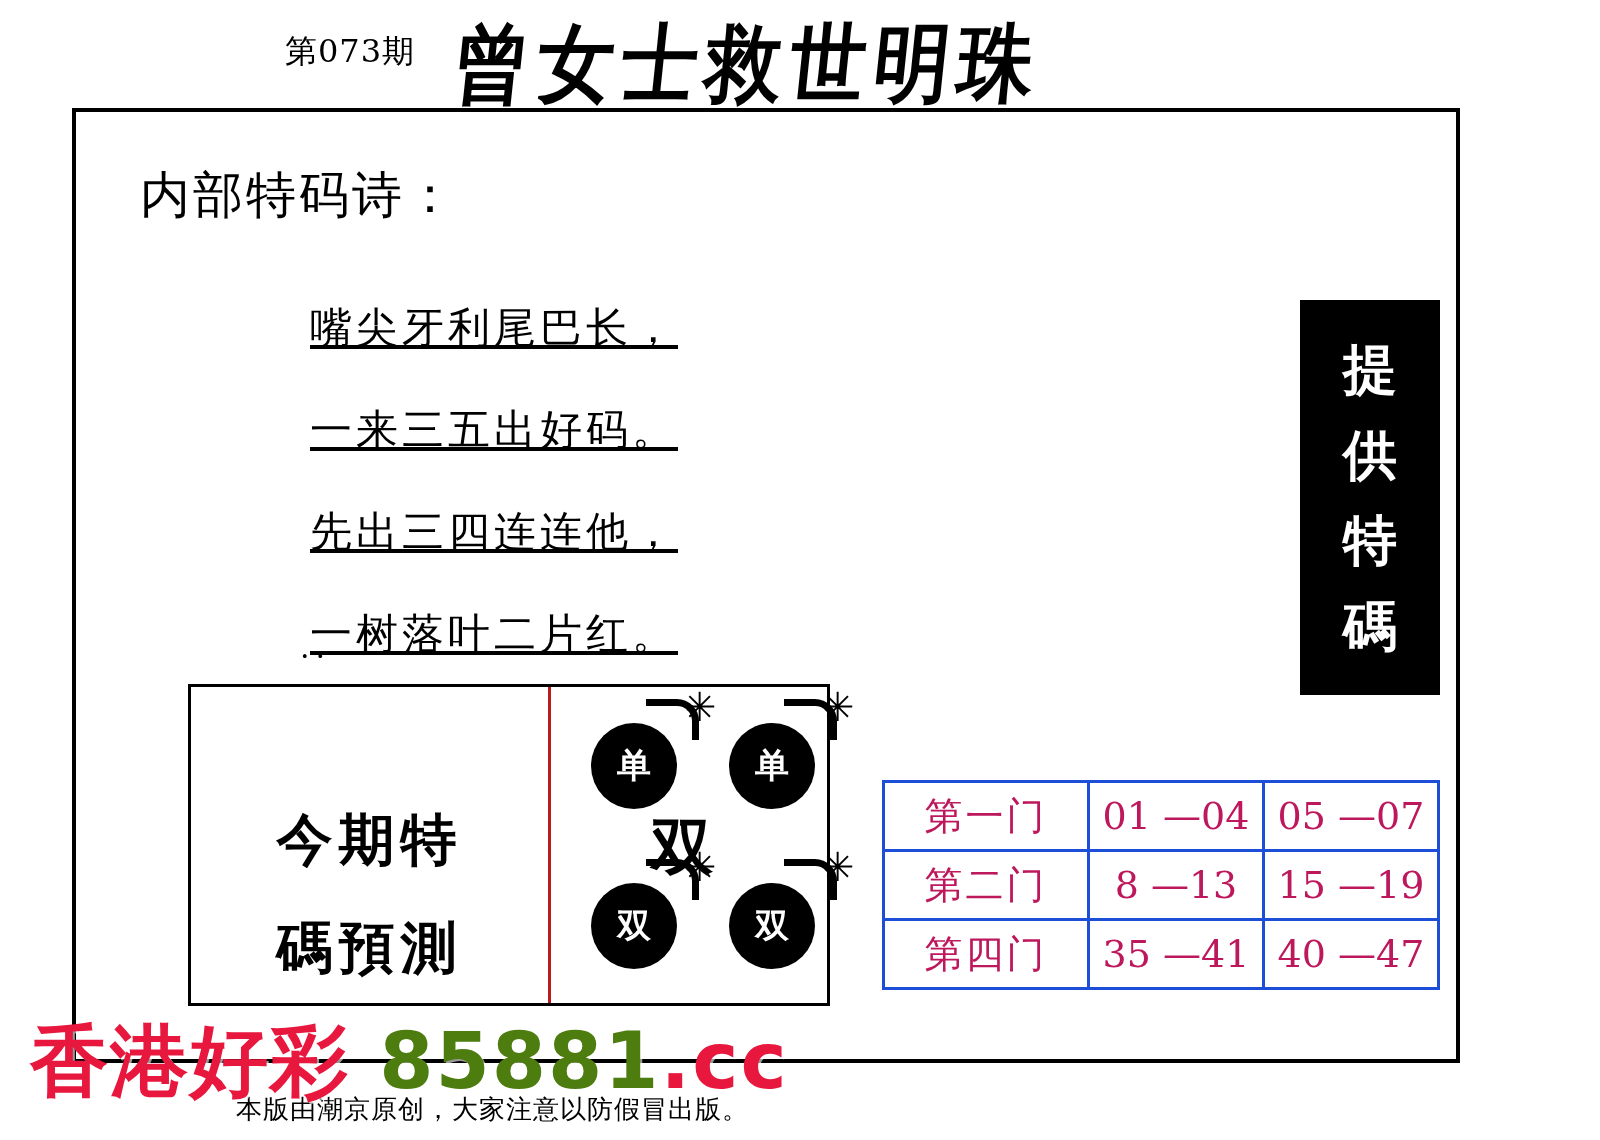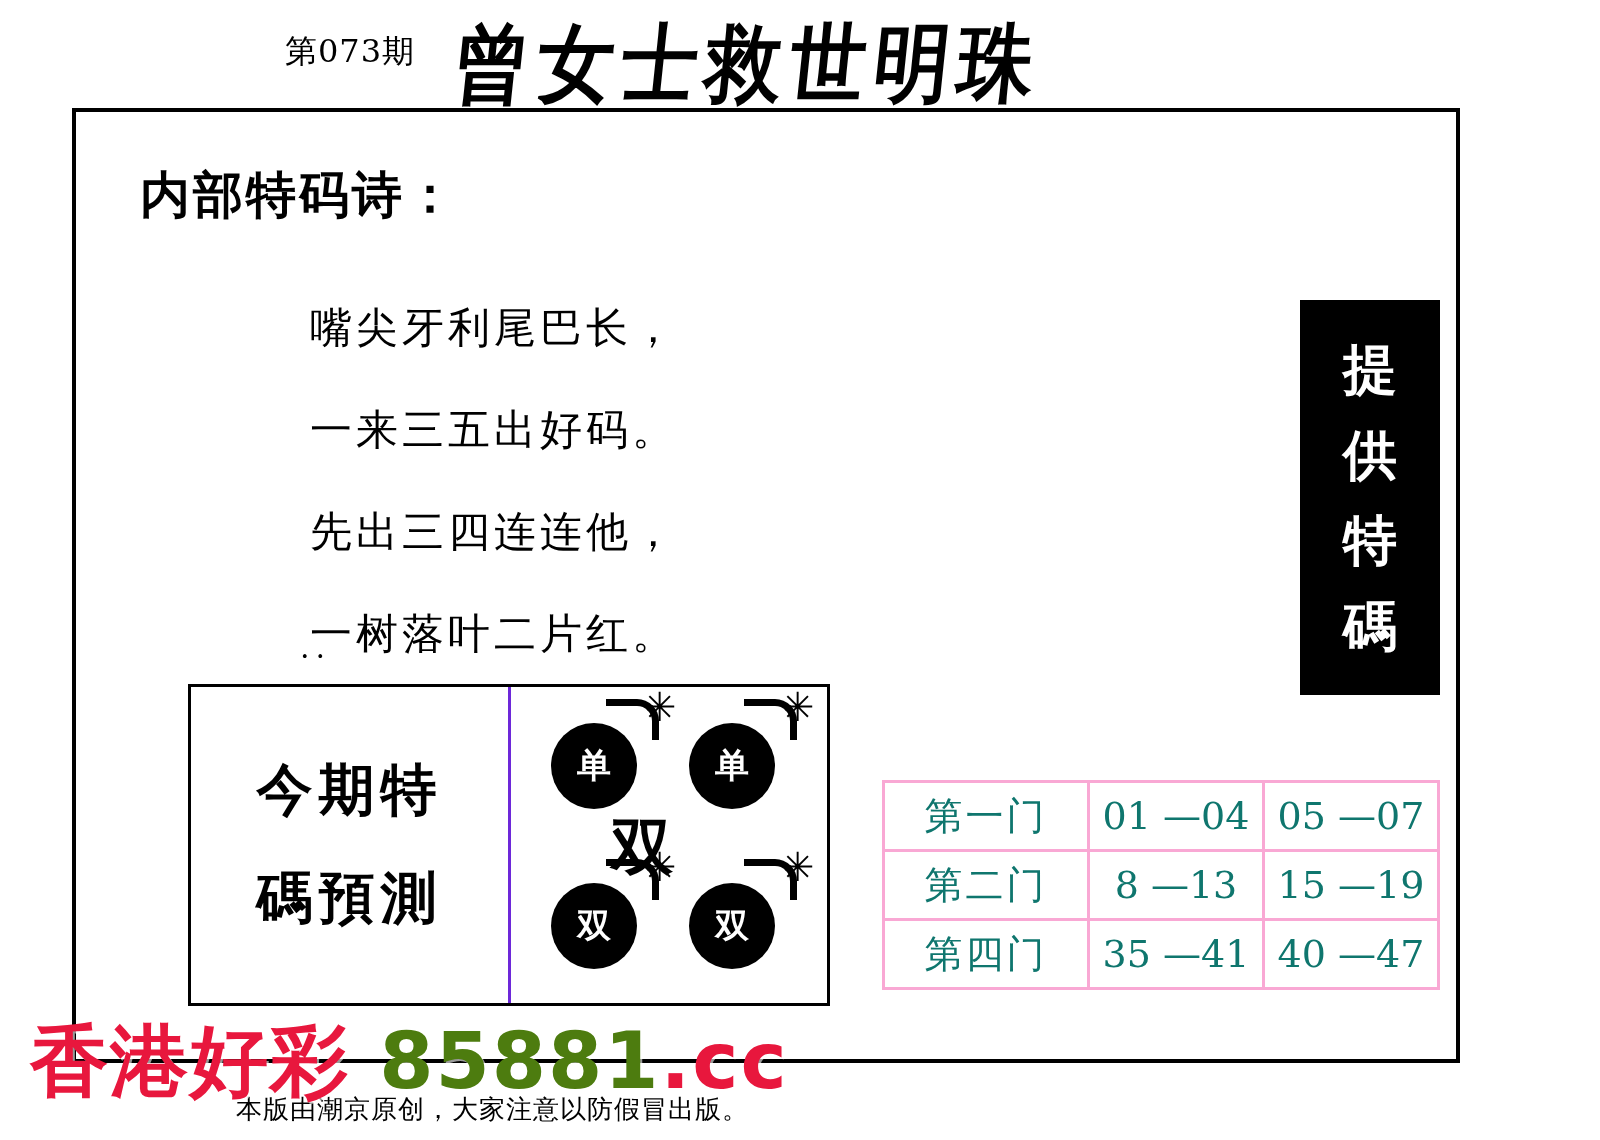--- a/index.html
+++ b/index.html
@@ -51,30 +51,31 @@
     height: 955px;
     border: 4px solid #000;
     box-sizing: border-box;
   }
   
   .poem-label {
     position: absolute;
     left: 140px;
     top: 162px;
     font-size: 50px;
-    font-weight: bold;
+    font-weight: normal;
     letter-spacing: 3px;
     color: #000;
   }
   
   .poem {
     position: absolute;
     left: 310px;
     top: 300px;
     width: 600px;
+    text-decoration: underline;
   }
   .poem-line {
     font-size: 42px;
     letter-spacing: 4px;
     color: #000;
     margin-bottom: 46px;
     white-space: nowrap;
   }
   .poem-dots {
     position: absolute;
@@ -156,27 +157,27 @@
     position: absolute;
     left: 188px;
     top: 684px;
     width: 642px;
     height: 322px;
     border: 3px solid #000;
     box-sizing: border-box;
     display: flex;
   }
   .pred-left {
-    width: 320px;
-    border-right: 3px solid #6d28d9;
+    width: 360px;
+    border-right: 3px solid #b91c1c;
     box-sizing: border-box;
     display: flex;
     flex-direction: column;
     align-items: center;
-    justify-content: center;
+    justify-content: flex-end;
   }
   .pred-left div {
     font-size: 56px;
     font-weight: bold;
     letter-spacing: 6px;
     color: #000;
     margin: 16px 0;
     white-space: nowrap;
   }
   .pred-right {
@@ -233,25 +234,25 @@
     color: #000;
   }
   
   .gate-table {
     position: absolute;
     left: 882px;
     top: 780px;
     border-collapse: collapse;
   }
   .gate-table td {
-    border: 3px solid #f9a8d4;
+    border: 3px solid #1d4ed8;
     height: 66px;
     font-size: 38px;
     text-align: center;
-    color: #0f766e;
+    color: #be185d;
     font-family: "DejaVu Serif", serif;
     padding: 0 8px;
   }
   .gate-table td.label { width: 186px; letter-spacing: 3px; }
   .gate-table td.rng { width: 156px; }
   
   .footer-note {
     position: absolute;
     left: 236px;
     top: 1092px;

